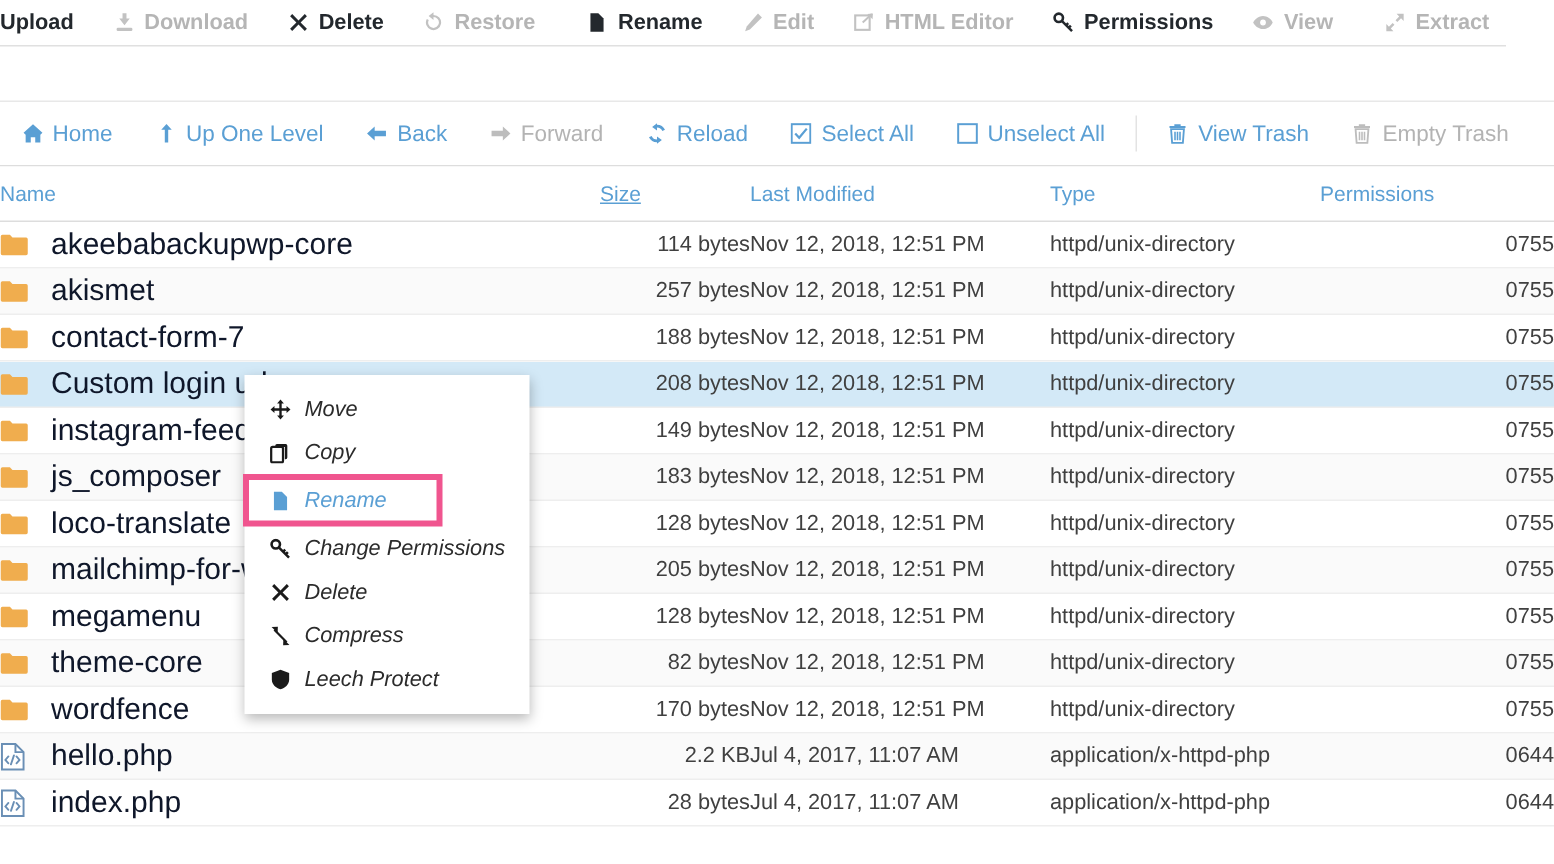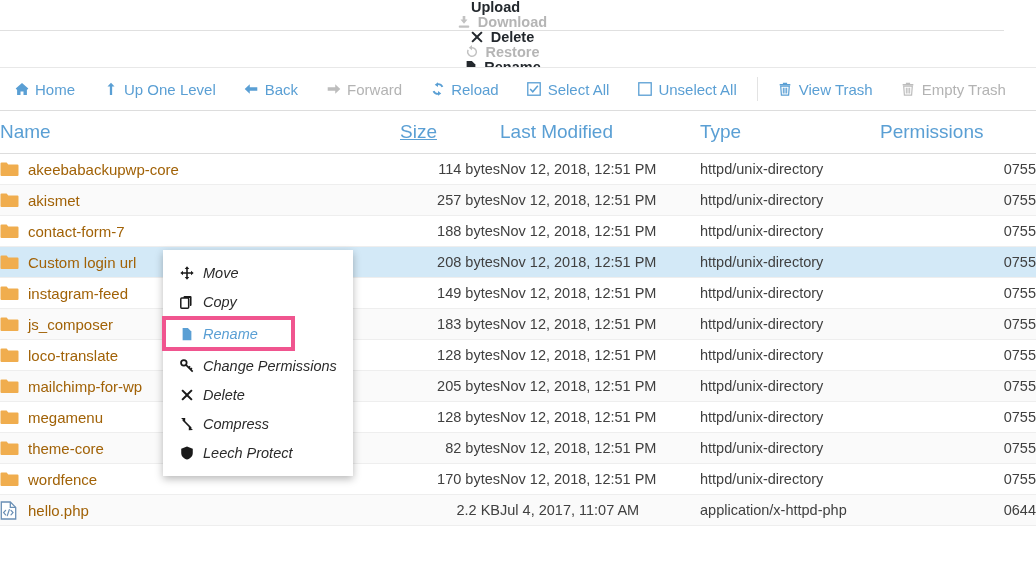--- a/index.html
+++ b/index.html
@@ -13,21 +13,20 @@
   }
   #app { position: relative; width: 1036px; height: 576px; background:#fff; }
 
   
   .top-toolbar {
     position: absolute; left: 0; top: 0; width: 1004px; height: 31px;
     background: #ffffff;
     border-bottom: 1px solid #e0e0e0;
     display: flex; align-items: center;
     white-space: nowrap;
-    flex-direction: column;
   }
   .tb-item {
     display: inline-flex; align-items: center; gap: 6px;
     font-size: 14.5px; line-height: 1;
     color: #23282d; font-weight: 600;
     padding: 0 13px;
     height: 31px;
   }
   .tb-item.first { padding-left: 0; }
   .tb-item.disabled { color: #b5b5b5; font-weight: 600; }
@@ -52,21 +51,21 @@
     cursor: pointer;
   }
   .nav-item.disabled { color: #b3b3b3; cursor: default; }
   .nav-item .ico { display:inline-flex; align-items:center; justify-content:center; width: 15px; height: 16px; }
   .nav-sep { width: 1px; height: 24px; background: #e3e3e3; margin: 0 6px; }
 
   
   .table-wrap { position: absolute; left: 0; top: 111px; width: 1036px; }
   table.files { width: 1036px; border-collapse: collapse; table-layout: fixed; }
   table.files th {
-    font-size: 19px; font-weight: 400; color: #5a9fd4;
+    font-size: 14px; font-weight: 400; color: #5a9fd4;
     text-align: left; padding: 10px 0 10px 0; height: 36px;
     background: #ffffff; border-bottom: 1px solid #dddddd;
   }
   table.files td {
     font-size: 14.5px; color: #404040; height: 31px;
     padding: 0; border-bottom: 1px solid #eeeeee;
     vertical-align: middle; white-space: nowrap; overflow: hidden;
   }
   tr.zebra td { background: #fafafa; }
   tr.selected td { background: #d3e9f7; }
@@ -84,21 +83,21 @@
   th.th-perm { text-align: right; padding-right: 21px; }
 
   td.td-name { padding-left: 14px; }
   td.td-size { text-align: right; padding-right: 27px; }
   td.td-mod  { padding-left: 22px; }
   td.td-type { padding-left: 21px; }
   td.td-perm { text-align: right; padding-right: 21px; }
 
   .namecell { display: flex; align-items: center; gap: 0; }
   .fileicon { width: 20px; height: 17px; flex: 0 0 20px; display:flex; align-items:center; justify-content:flex-start; }
-  .fname { margin-left: 8px; font-size: 15px; color: #a16207; }
+  .fname { margin-left: 14px; font-size: 20px; color: #0f172a; }
 
   
   .ctx-menu {
     position: absolute; left: 163px; top: 250px; width: 190px;
     background: #ffffff;
     box-shadow: 0 3px 8px rgba(0,0,0,0.28);
     padding: 8px 0 9px 0;
     z-index: 50;
     font-style: italic;
   }
@@ -500,20 +499,38 @@
                   </svg>
                 </span>
                 <span class="fname">hello.php</span>
               </div>
             </td>
             <td class="td-size">2.2 KB</td>
             <td class="td-mod">Jul 4, 2017, 11:07 AM</td>
             <td class="td-type">application/x-httpd-php</td>
             <td class="td-perm">0644</td>
           </tr>
+          <tr class="">
+            <td class="td-name">
+              <div class="namecell">
+                <span class="fileicon">
+                  <svg width="17" height="19" viewBox="0 0 17 19" fill="none">
+                    <path d="M1.3 1 h9 l5.4 5.4 V18 H1.3 Z" fill="#ffffff" stroke="#6a8fb5" stroke-width="1.3"></path>
+                    <path d="M10.3 1 v5.4 h5.4" fill="none" stroke="#6a8fb5" stroke-width="1.3"></path>
+                    <path d="M5.6 9.3 L3.6 11.6 L5.6 13.9 M11 9.3 L13 11.6 L11 13.9 M9.3 8.6 L7.3 14.6" stroke="#6a8fb5" stroke-width="1.25" stroke-linecap="round"></path>
+                  </svg>
+                </span>
+                <span class="fname">index.php</span>
+              </div>
+            </td>
+            <td class="td-size">28 bytes</td>
+            <td class="td-mod">Jul 4, 2017, 11:07 AM</td>
+            <td class="td-type">application/x-httpd-php</td>
+            <td class="td-perm">0644</td>
+          </tr>
         </tbody>
     </table>
   </div>
 
   <div class="ctx-menu" id="ctxMenu">
       <div class="ctx-item">
         <span class="cico">
           <svg width="14" height="14" viewBox="0 0 16 16" fill="#1a1a1a">
             <path d="M8 0.4 L10.6 3.4 H8.9 V7.1 H12.6 V5.4 L15.6 8 L12.6 10.6 V8.9 H8.9 V12.6 H10.6 L8 15.6 L5.4 12.6 H7.1 V8.9 H3.4 V10.6 L0.4 8 L3.4 5.4 V7.1 H7.1 V3.4 H5.4 Z"></path>
           </svg>

